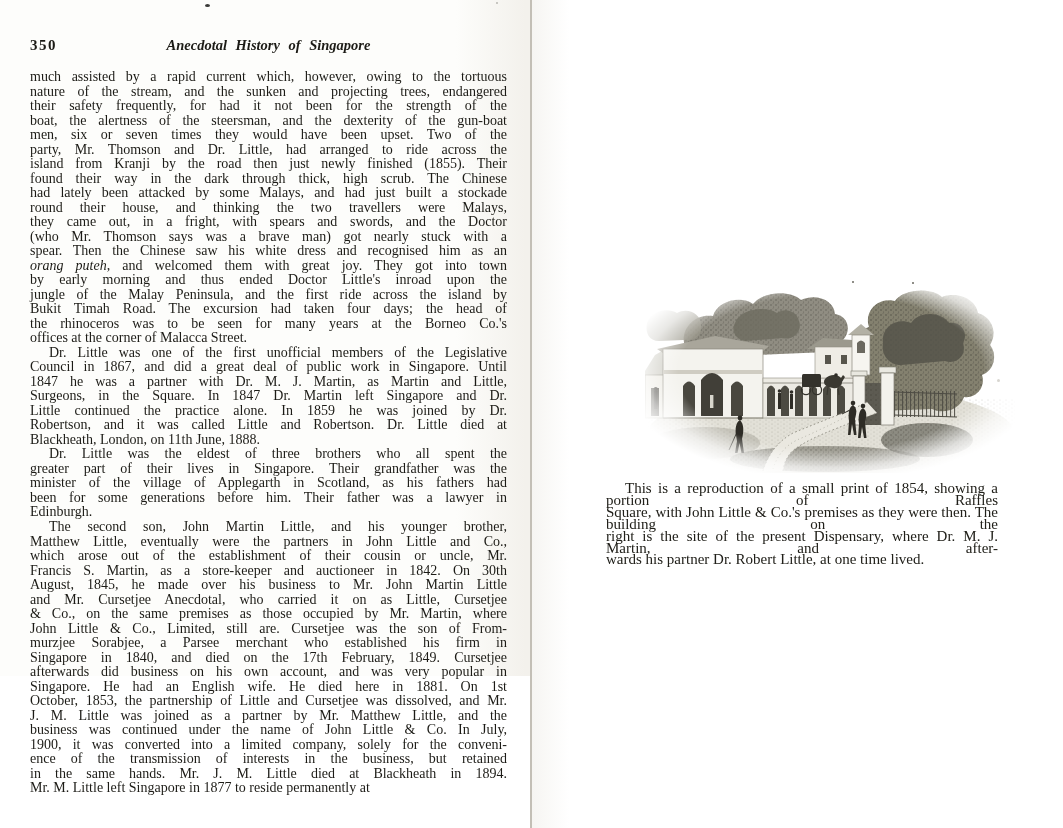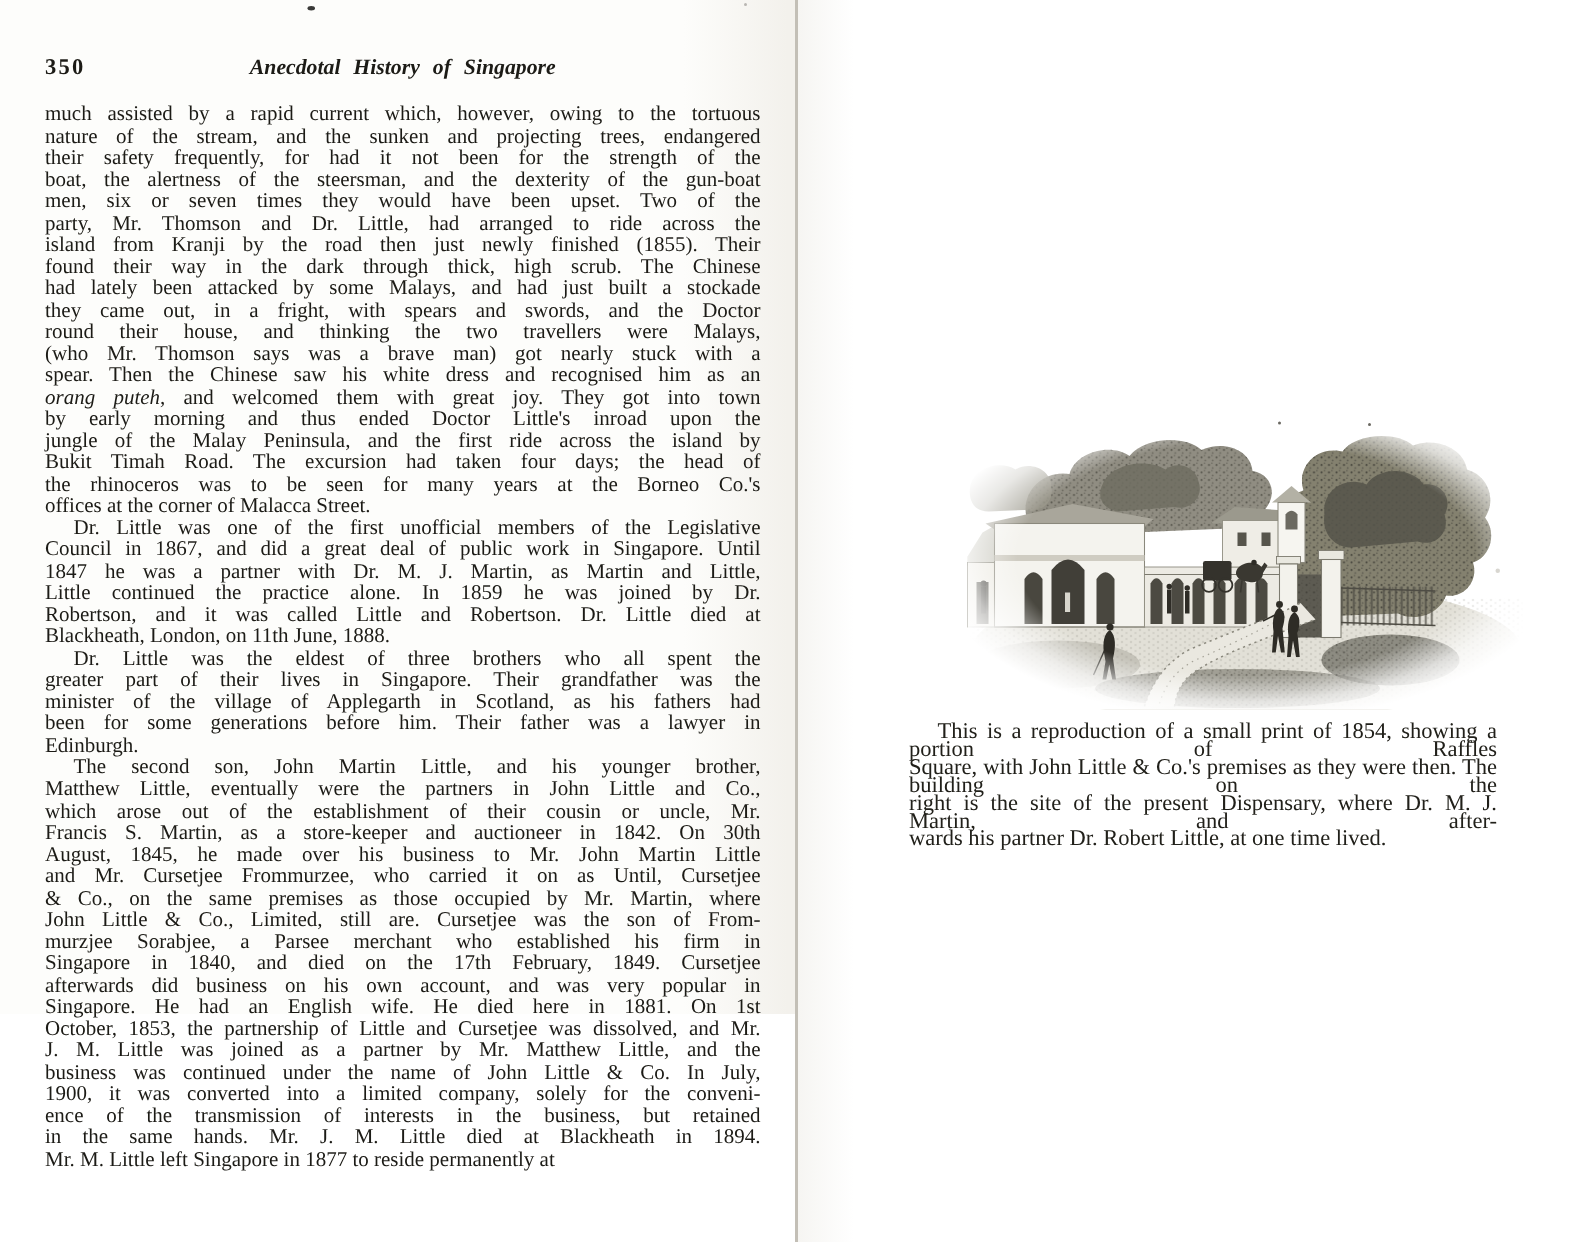--- a/index.html
+++ b/index.html
@@ -59,53 +59,54 @@
         <div class="para">
           <div class="line"><span>much assisted by a rapid current which, however, owing to the tortuous</span></div>
           <div class="line"><span>nature of the stream, and the sunken and projecting trees, endangered</span></div>
           <div class="line"><span>their safety frequently, for had it not been for the strength of the</span></div>
           <div class="line"><span>boat, the alertness of the steersman, and the dexterity of the gun-boat</span></div>
           <div class="line"><span>men, six or seven times they would have been upset.  Two of the</span></div>
           <div class="line"><span>party, Mr. Thomson and Dr. Little, had arranged to ride across the</span></div>
           <div class="line"><span>island from Kranji by the road then just newly finished (1855).  Their</span></div>
           <div class="line"><span>found their way in the dark through thick, high scrub.  The Chinese</span></div>
           <div class="line"><span>had lately been attacked by some Malays, and had just built a stockade</span></div>
+          <div class="line"><span>round their house, and thinking the two travellers were Malays,</span></div>
           <div class="line"><span>they came out, in a fright, with spears and swords, and the Doctor</span></div>
-          <div class="line"><span>round their house, and thinking the two travellers were Malays,</span></div>
           <div class="line"><span>(who Mr. Thomson says was a brave man) got nearly stuck with a</span></div>
           <div class="line"><span>spear.  Then the Chinese saw his white dress and recognised him as an</span></div>
           <div class="line"><span class="it">orang puteh</span><span>, and welcomed them with great joy.  They got into town</span></div>
           <div class="line"><span>by early morning and thus ended Doctor Little's inroad upon the</span></div>
           <div class="line"><span>jungle of the Malay Peninsula, and the first ride across the island by</span></div>
           <div class="line"><span>Bukit Timah Road.  The excursion had taken four days; the head of</span></div>
           <div class="line"><span>the rhinoceros was to be seen for many years at the Borneo Co.'s</span></div>
           <div class="line last"><span>offices at the corner of Malacca Street.</span></div>
         </div>
         <div class="para indent">
           <div class="line"><span>Dr. Little was one of the first unofficial members of the Legislative</span></div>
           <div class="line"><span>Council in 1867, and did a great deal of public work in Singapore.  Until</span></div>
           <div class="line"><span>1847 he was a partner with Dr. M. J. Martin, as Martin and Little,</span></div>
+          <div class="line"><span>Surgeons, in the Square.  In 1847 Dr. Martin left Singapore and Dr.</span></div>
           <div class="line"><span>Little continued the practice alone.  In 1859 he was joined by Dr.</span></div>
           <div class="line"><span>Robertson, and it was called Little and Robertson.  Dr. Little died at</span></div>
           <div class="line last"><span>Blackheath, London, on 11th June, 1888.</span></div>
         </div>
         <div class="para indent">
           <div class="line"><span>Dr. Little was the eldest of three brothers who all spent the</span></div>
           <div class="line"><span>greater part of their lives in Singapore.  Their grandfather was the</span></div>
           <div class="line"><span>minister of the village of Applegarth in Scotland, as his fathers had</span></div>
           <div class="line"><span>been for some generations before him.  Their father was a lawyer in</span></div>
           <div class="line last"><span>Edinburgh.</span></div>
         </div>
         <div class="para indent">
           <div class="line"><span>The second son, John Martin Little, and his younger brother,</span></div>
           <div class="line"><span>Matthew Little, eventually were the partners in John Little and Co.,</span></div>
           <div class="line"><span>which arose out of the establishment of their cousin or uncle, Mr.</span></div>
           <div class="line"><span>Francis S. Martin, as a store-keeper and auctioneer in 1842.  On 30th</span></div>
           <div class="line"><span>August, 1845, he made over his business to Mr. John Martin Little</span></div>
-          <div class="line"><span>and Mr. Cursetjee Frommurzee, who carried it on as Until, Cursetjee</span></div>
+          <div class="line"><span>and Mr. Cursetjee Anecdotal, who carried it on as Little, Cursetjee</span></div>
           <div class="line"><span>&amp; Co., on the same premises as those occupied by Mr. Martin, where</span></div>
           <div class="line"><span>John Little &amp; Co., Limited, still are.  Cursetjee was the son of From-</span></div>
           <div class="line"><span>murzjee Sorabjee, a Parsee merchant who established his firm in</span></div>
           <div class="line"><span>Singapore in 1840, and died on the 17th February, 1849.  Cursetjee</span></div>
           <div class="line"><span>afterwards did business on his own account, and was very popular in</span></div>
           <div class="line"><span>Singapore.  He had an English wife.  He died here in 1881.  On 1st</span></div>
           <div class="line"><span>October, 1853, the partnership of Little and Cursetjee was dissolved, and Mr.</span></div>
           <div class="line"><span>J. M. Little was joined as a partner by Mr. Matthew Little, and the</span></div>
           <div class="line"><span>business was continued under the name of John Little &amp; Co.  In July,</span></div>
           <div class="line"><span>1900, it was converted into a limited company, solely for the conveni-</span></div>

